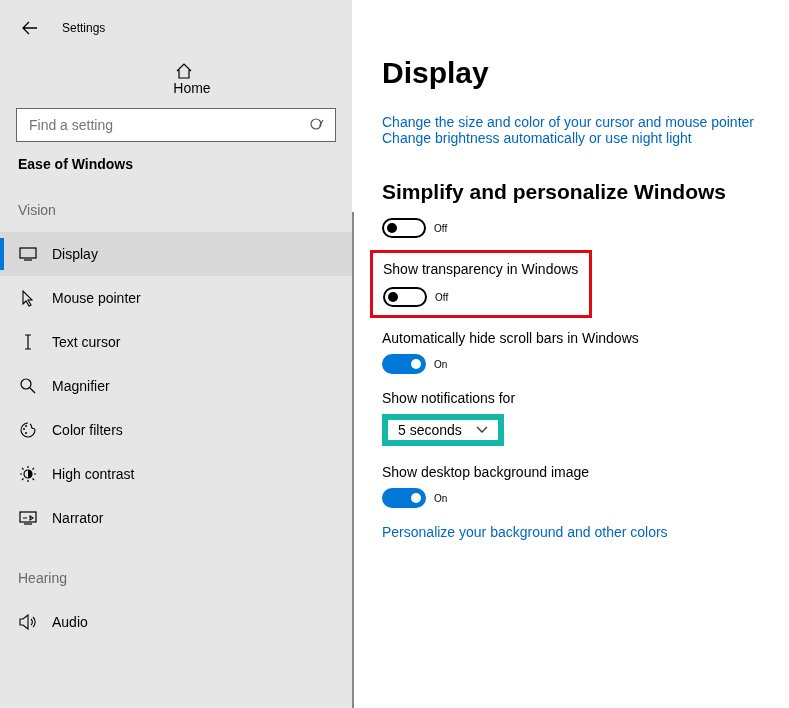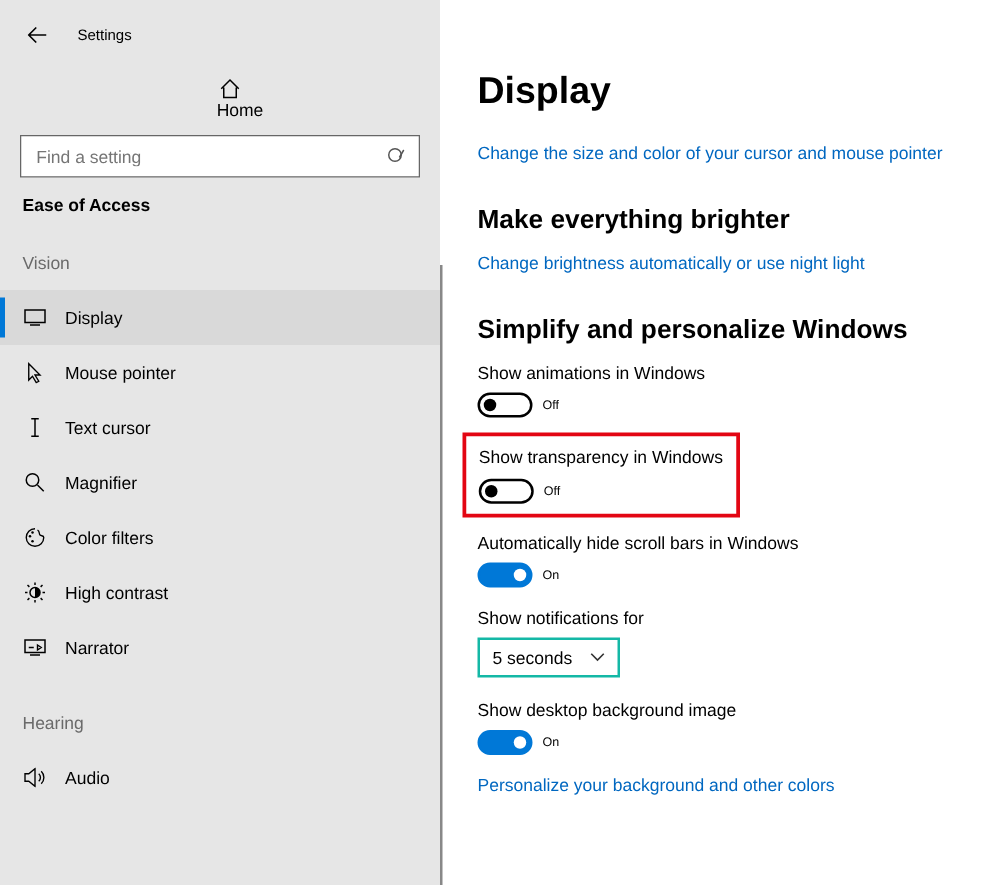--- a/index.html
+++ b/index.html
@@ -177,21 +177,21 @@
     border: 3px solid #e30613;
     padding: 8px 10px 2px 10px;
     margin: -4px 0 12px -12px;
     width: 222px;
   }
   .highlight-box .setting-label { margin-bottom: 10px; }
   .highlight-box .toggle-row { margin-bottom: 6px; }
   .dropdown {
     display: inline-flex;
     align-items: center;
-    border: 2px solid #14b8a6;
+    border: 6px solid #14b8a6;
     height: 32px;
     padding: 0 10px;
     font-size: 14px;
     cursor: pointer;
     margin-bottom: 18px;
     min-width: 100px;
     justify-content: space-between;
   }
   .dropdown .chev { margin-left: 14px; }
   svg { display: block; }
@@ -221,21 +221,21 @@
   <div class="search-box">
     <input type="text" placeholder="Find a setting" style="">
     <span>
       <svg width="16" height="16" viewBox="0 0 16 16">
           <circle cx="7" cy="7" r="5" stroke="#555" stroke-width="1.2" fill="none"></circle>
           <line x1="14" y1="3" x2="10.5" y2="9" stroke="#555" stroke-width="1.2"></line>
         </svg>
     </span>
   </div>
 
-  <div class="section-title">Ease of Access</div>
+  <div class="section-title">Ease of Windows</div>
 
   <div class="group-label">Vision</div>
 
   <div class="nav-item selected">
     <span class="icon">
         <svg width="18" height="14" viewBox="0 0 18 14">
           <rect x="1" y="1" width="16" height="10" stroke="#000" stroke-width="1.2" fill="none"></rect>
           <line x1="5" y1="13" x2="13" y2="13" stroke="#000" stroke-width="1.2"></line>
         </svg>
       </span>
@@ -324,26 +324,24 @@
       </span>
     <span class="label">Audio</span>
   </div>
 </div>
 
 <div class="content">
   <h1 class="page-title">Display</h1>
 
   <span class="link">Change the size and color of your cursor and mouse pointer</span>
 
-  <h2 class="subheading">Make everything brighter</h2>
   <span class="link">Change brightness automatically or use night light</span>
 
   <h2 class="subheading">Simplify and personalize Windows</h2>
 
-  <div class="setting-label">Show animations in Windows</div>
   <div class="toggle-row">
     <div class="toggle">
         <div class="knob"></div>
       </div>
     <span class="toggle-state">Off</span>
   </div>
 
   <div class="highlight-box">
     <div class="setting-label">Show transparency in Windows</div>
     <div class="toggle-row">

